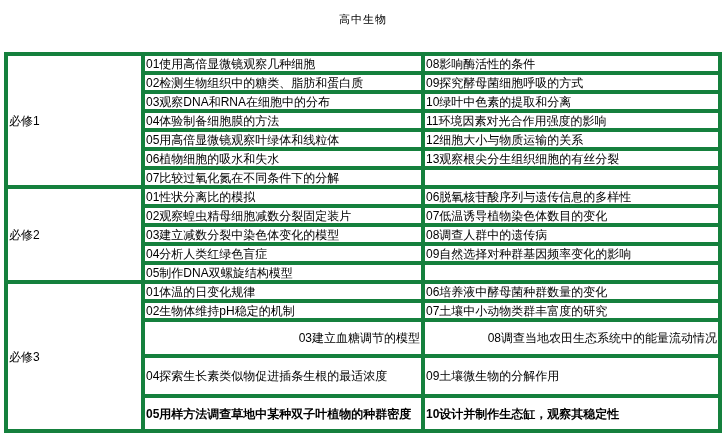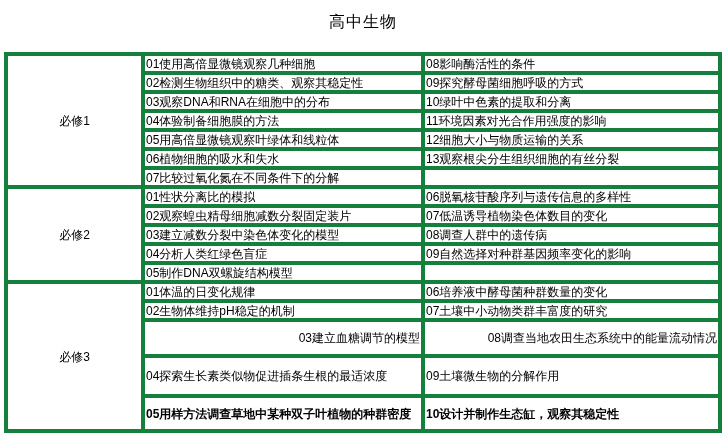--- a/index.html
+++ b/index.html
@@ -13,21 +13,21 @@
     position: relative;
     font-family: "Liberation Sans", sans-serif;
     color: #000000;
   }
   .title {
     position: absolute;
     top: 12px;
     left: 0;
     width: 726px;
     text-align: center;
-    font-size: 16px;
+    font-size: 11px;
     letter-spacing: 1px;
   }
   table.grid {
     position: absolute;
     left: 4px;
     top: 52px;
     width: 714px;
     border-collapse: collapse;
     table-layout: fixed;
     font-size: 12px;
@@ -36,21 +36,20 @@
     border: 4px solid #15803d;
     padding: 0 1px 0 1px;
     vertical-align: middle;
     white-space: nowrap;
     overflow: hidden;
     line-height: 14px;
   }
   td.module-label {
     padding-left: 22px;
     vertical-align: middle;
-    text-align: center;
   }
   tr.h19 { height: 19px; }
   tr.h36 { height: 36px; text-align: right; }
   tr.h39 { height: 40px; margin-left: 8px; }
   tr.h35 { height: 35px; font-weight: bold; }
 </style>
 </head>
 <body>
 
 <div class="title">高中生物</div>
@@ -62,21 +61,21 @@
     <col style="width:297px">
   </colgroup>
   <tbody>
 
     <tr class="h19">
       <td class="module-label" rowspan="7">必修1</td>
       <td>01使用高倍显微镜观察几种细胞</td>
       <td>08影响酶活性的条件</td>
     </tr>
     <tr class="h19">
-      <td>02检测生物组织中的糖类、观察其稳定性</td>
+      <td>02检测生物组织中的糖类、脂肪和蛋白质</td>
       <td>09探究酵母菌细胞呼吸的方式</td>
     </tr>
     <tr class="h19">
       <td>03观察DNA和RNA在细胞中的分布</td>
       <td>10绿叶中色素的提取和分离</td>
     </tr>
     <tr class="h19">
       <td>04体验制备细胞膜的方法</td>
       <td>11环境因素对光合作用强度的影响</td>
     </tr>

